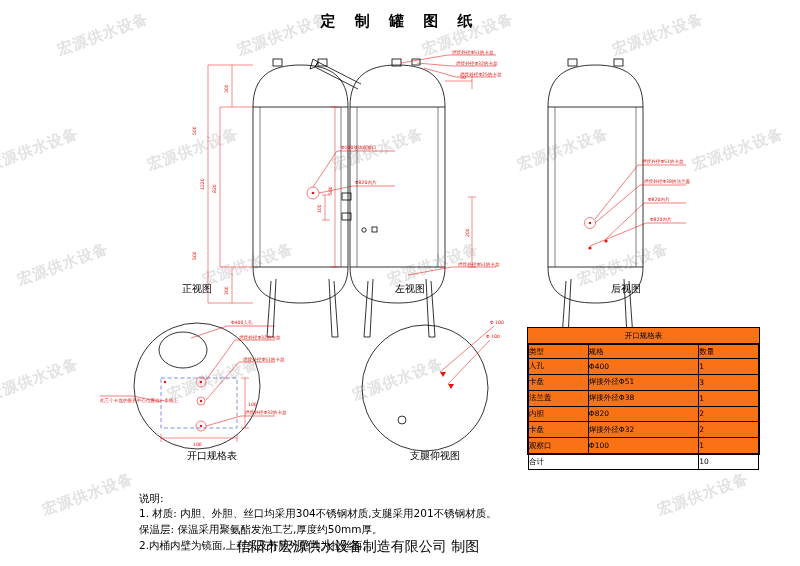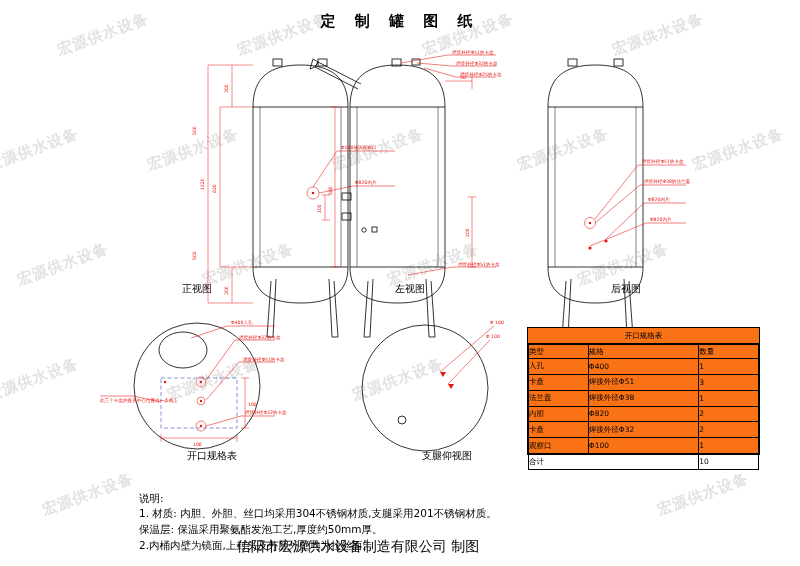--- a/index.html
+++ b/index.html
@@ -272,21 +272,21 @@
     <circle class="outline" cx="95" cy="78" r="63"></circle>
     <circle class="outline" cx="72" cy="110" r="4"></circle>
 
     <path class="red" d="M110,62 L164,16"></path>
     <path class="red" d="M118,74 L160,30"></path>
     <path class="redfill" d="M110,62 L116,62 L113,67 Z"></path>
     <path class="redfill" d="M118,74 L124,74 L121,79 Z"></path>
     <text class="rd" x="160" y="14">Φ 100</text>
     <text class="rd" x="156" y="28">Φ 100</text>
   </svg>
-  <div class="view-label" style="left:402px; top:449px; width:70px;">支腿仰视图</div>
+  <div class="view-label" style="left:390px; top:449px; width:70px;">支腿仰视图</div>
 
   <div class="tbl-wrap">
     <table class="parts">
       <caption>开口规格表</caption>
       <thead>
         <tr>
           <th class="col1">类型</th>
           <th class="col2">规格</th>
           <th class="col3">数量</th>
         </tr>

